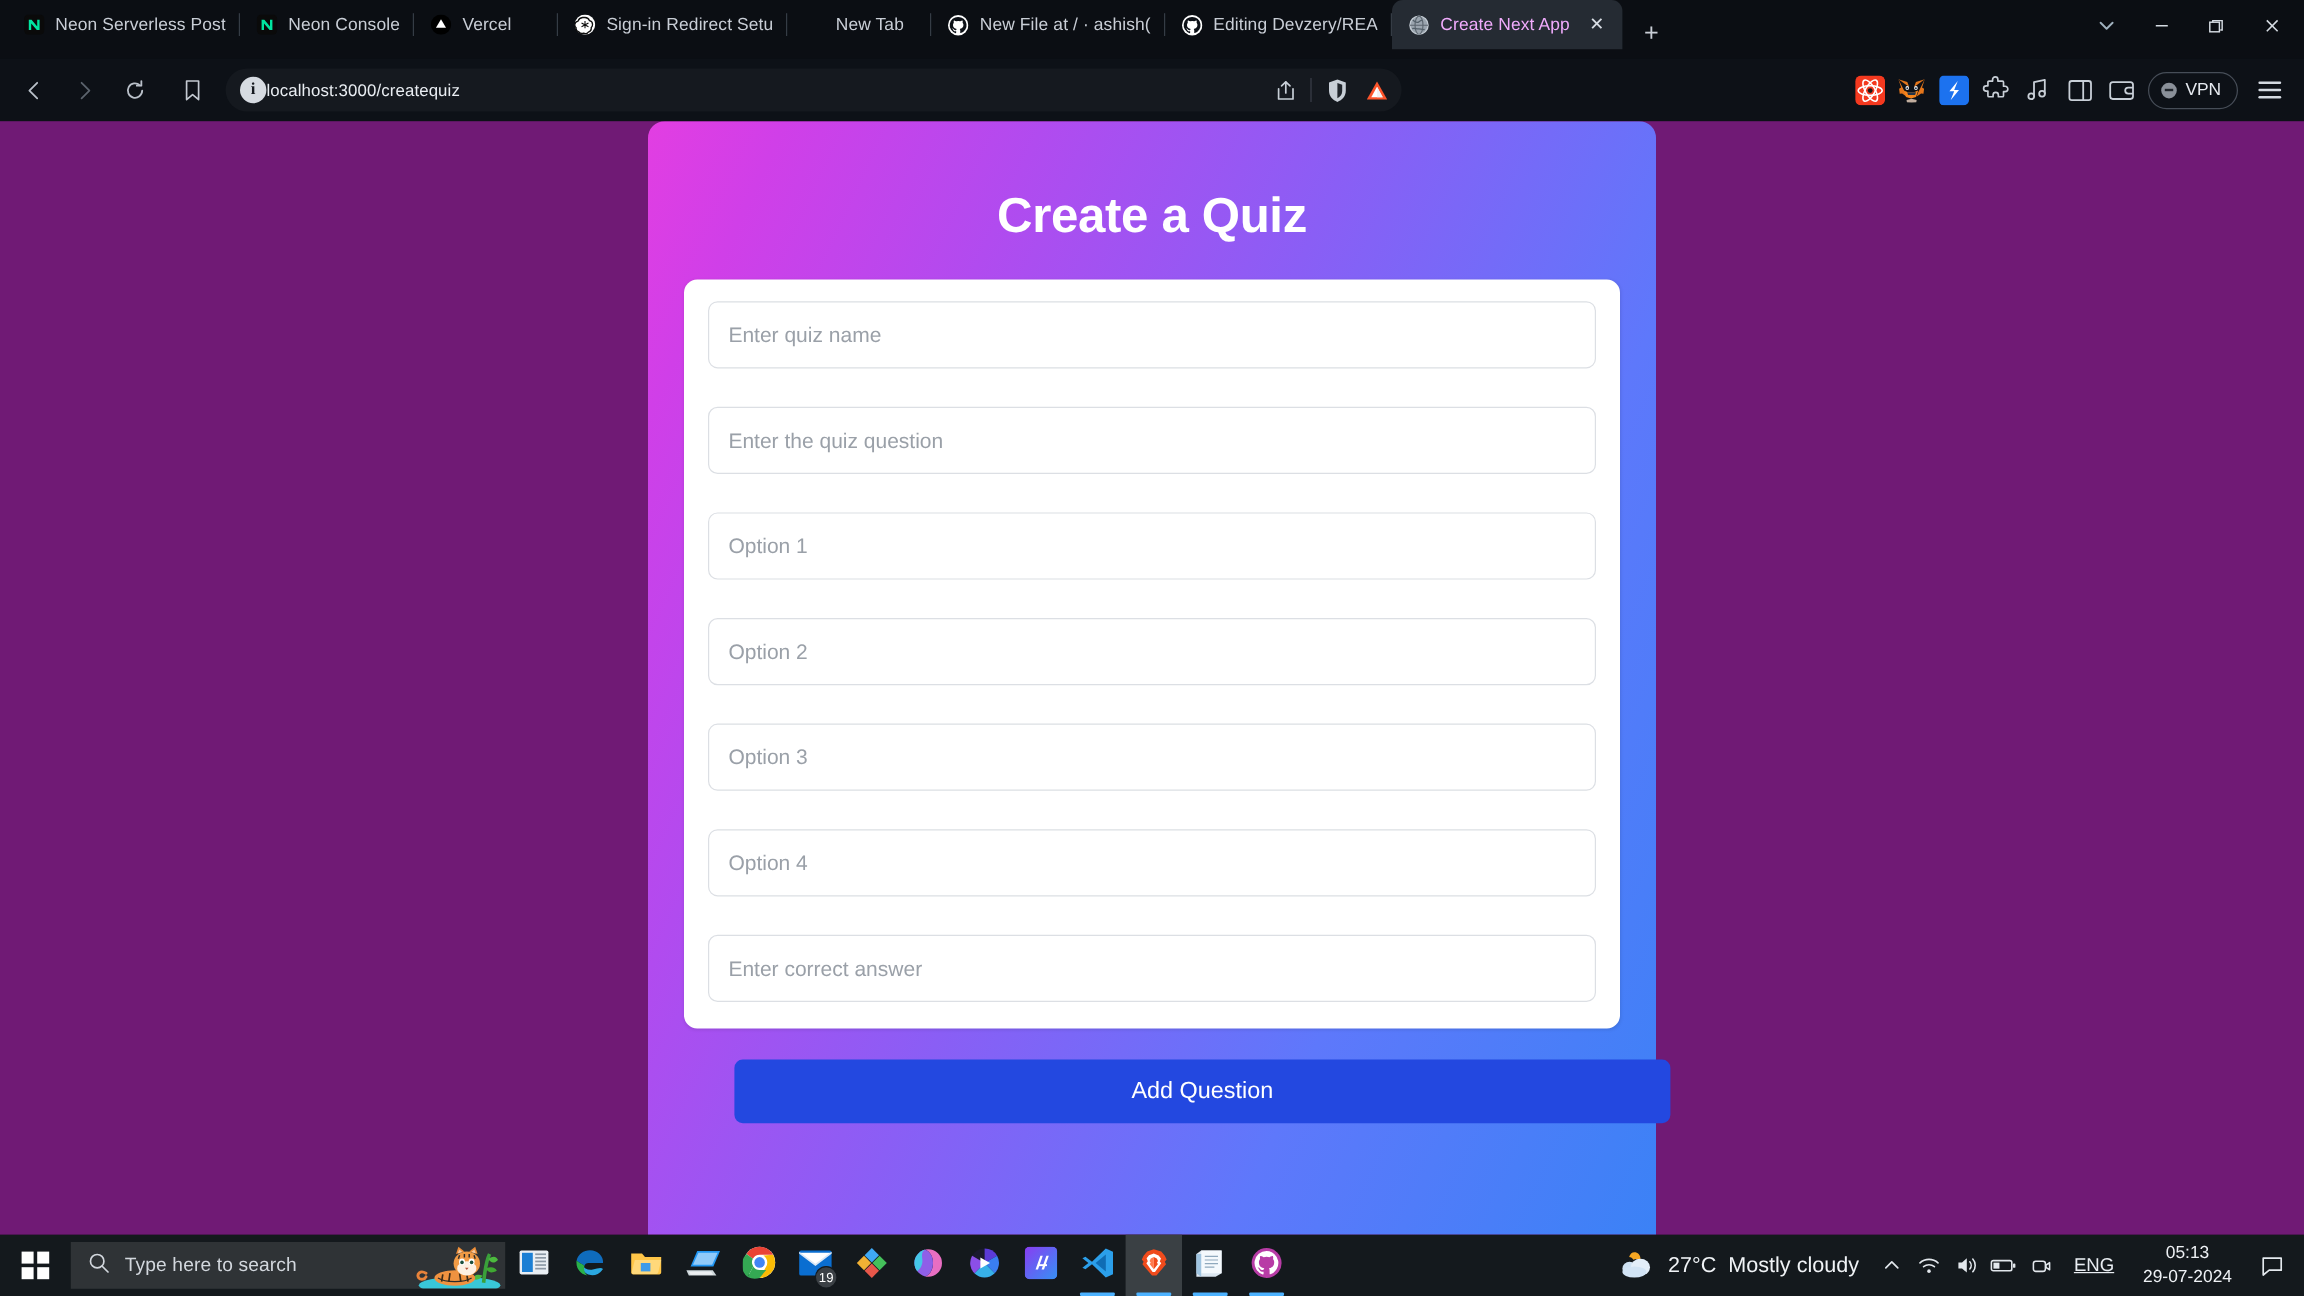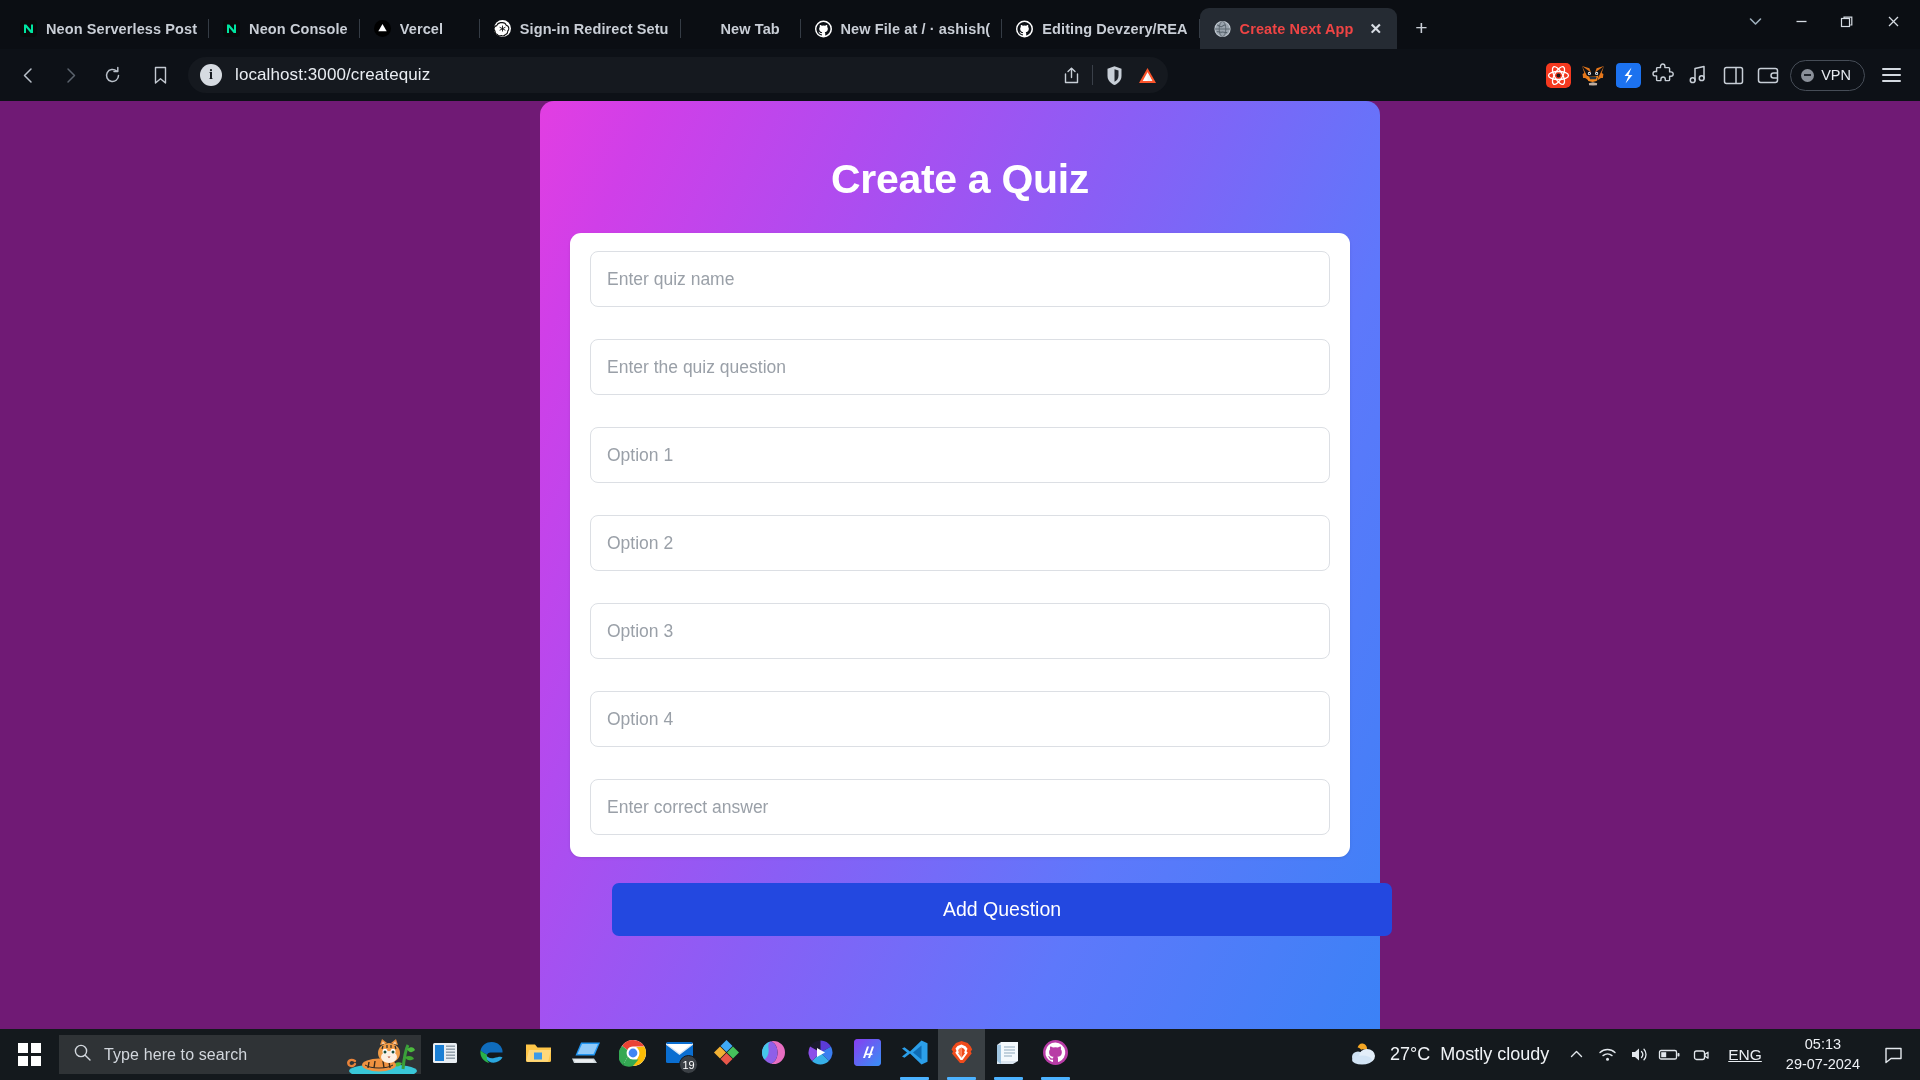--- a/index.html
+++ b/index.html
@@ -11,33 +11,33 @@
   }
 
   
   #browser { width:1920px; height:1029px; background:#0d1117; display:flex; flex-direction:column; }
 
   
   .tabstrip {
     height:49px; background:#0b0e13; display:flex; align-items:flex-end;
     padding:0 4px 0 6px; position:relative;
   }
-  .tabs { display:flex; align-items:flex-end; height:49px; flex:0 0 auto;font-weight:bold; }
+  .tabs { display:flex; align-items:flex-start; height:49px; flex:0 0 auto; }
   .tab {
     height:41px; display:flex; align-items:center; gap:9px;
     padding:0 12px 0 14px; position:relative; cursor:default;
     max-width:205px; min-width:120px; border-radius:8px 8px 0 0;
   }
   .tab .favicon { width:17px; height:17px; flex:0 0 17px; display:flex; align-items:center; justify-content:center; }
   .tab .tlabel {
     font-size:14.5px; color:#c9ced6; white-space:nowrap; overflow:hidden;
     text-overflow:clip; letter-spacing:.1px;
   }
   .tab.active { background:#252b33; border-radius:9px 9px 0 0; max-width:250px; }
-  .tab.active .tlabel { color:#ef4444; }
+  .tab.active .tlabel { color:#f0abfc; }
   .tab .sep {
     position:absolute; right:0; top:11px; height:19px; width:1px; background:#353c45;
   }
   .tabclose {
     width:19px;height:19px;flex:0 0 19px; display:flex;align-items:center;justify-content:center;
     color:#d8dde4; font-size:15px; line-height:1; border-radius:4px; margin-left:4px;
   }
   .newtab {
     width:32px;height:32px; margin:0 0 5px 8px; display:flex;align-items:center;justify-content:center;
     color:#c9ced6; font-size:21px; font-weight:300; border-radius:6px;
@@ -62,21 +62,21 @@
   .urlbar {
     flex:0 1 980px; height:36px; background:#15191f; border-radius:18px;
     display:flex; align-items:center; padding:0 6px 0 12px; margin-left:6px;
     min-width:300px;
   }
   .urlinfo {
     width:22px;height:22px;border-radius:50%; background:#d6dbe1; color:#15191f;
     display:flex;align-items:center;justify-content:center;font-size:14px;font-weight:bold;
     font-family:"Liberation Serif",serif; flex:0 0 22px;
   }
-  .urltext { font-size:17px; color:#e9edf2; margin-left:13px; flex:1; letter-spacing:.1px; }
+  .urltext { font-size:14px; color:#e9edf2; flex:1; letter-spacing:.1px; }
   .urlicons { display:flex; align-items:center; gap:3px; }
   .uicon { width:30px;height:30px;display:flex;align-items:center;justify-content:center;color:#c8cfd7; }
   .vsep { width:1px;height:20px;background:#3a4049;margin:0 3px; }
   .toolbar-right { margin-left:auto; display:flex; align-items:center; gap:9px; padding-right:4px; }
   .extico { width:26px;height:26px;display:flex;align-items:center;justify-content:center;border-radius:5px;overflow:hidden; }
   .vpnbtn {
     display:flex;align-items:center;gap:7px; height:31px; padding:0 13px 0 10px;
     border:1px solid #464d57; border-radius:16px; color:#e6eaf0; font-size:14.5px;text-align:right;
   }
   .vpndot { width:13px;height:13px;border-radius:50%;background:#8a9099;display:flex;align-items:center;justify-content:center; }

